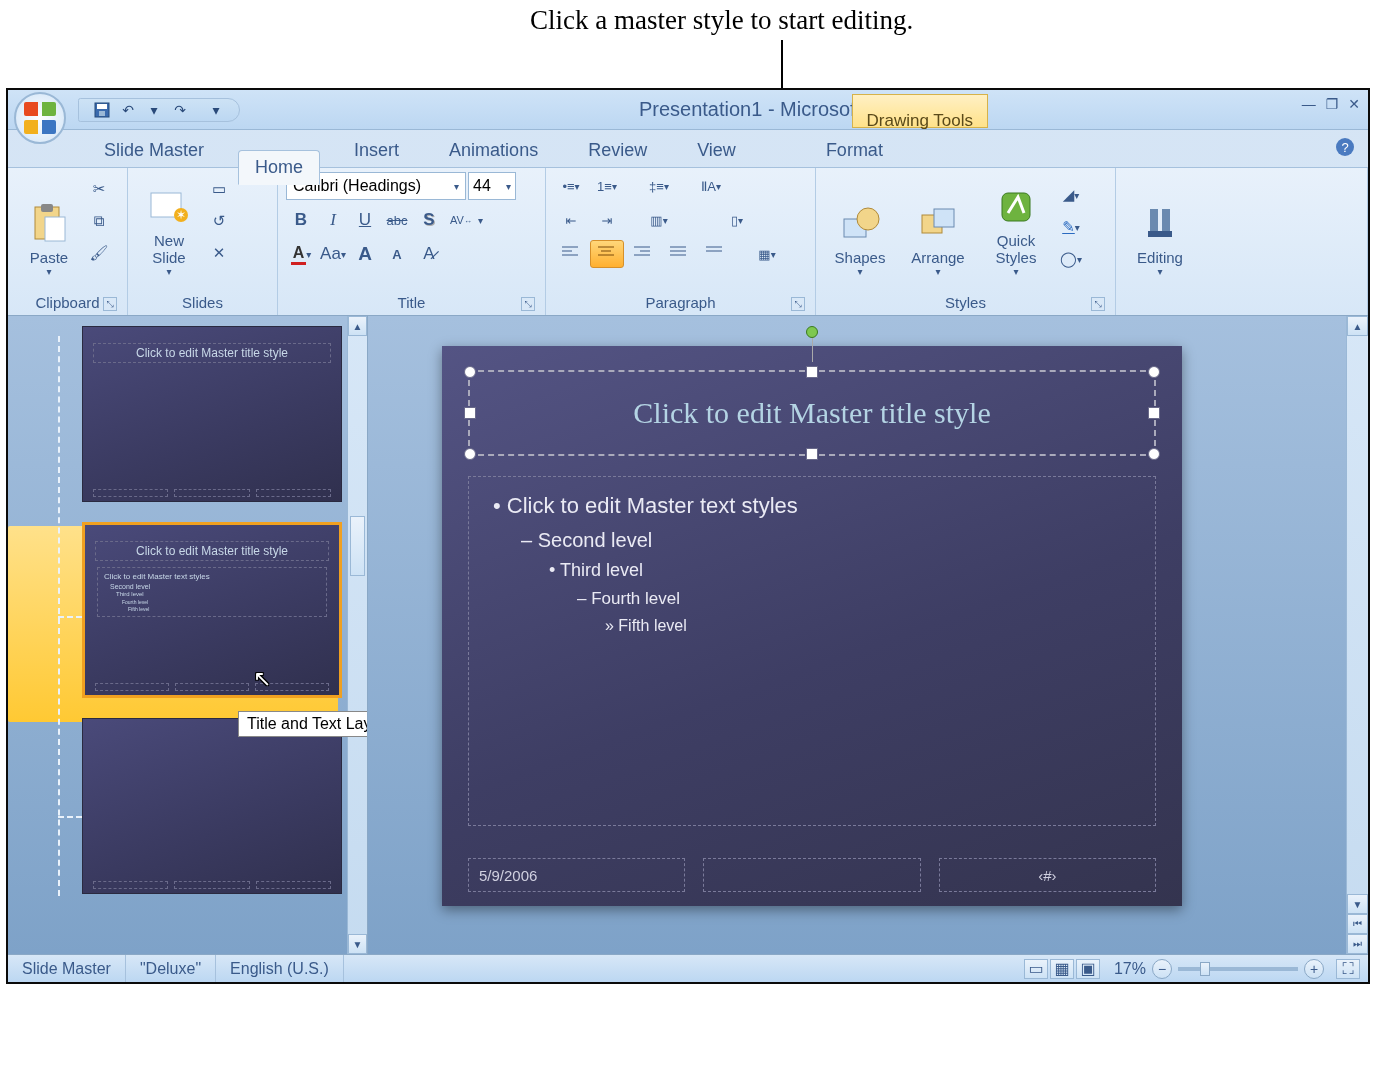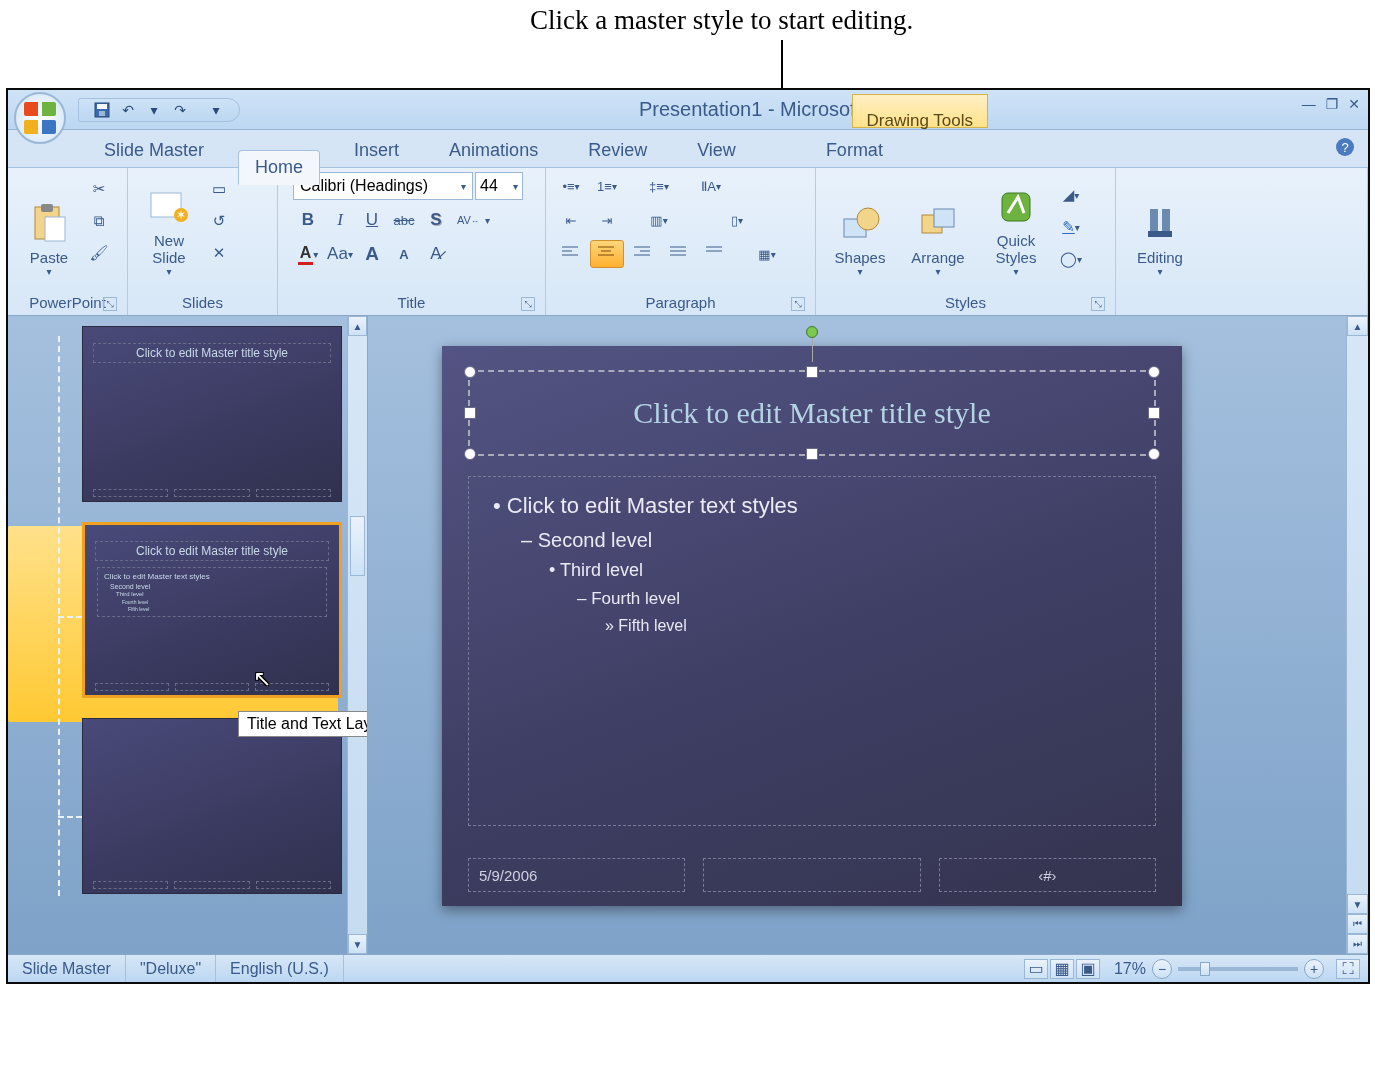--- a/index.html
+++ b/index.html
@@ -198,21 +198,21 @@
                 <span>✂</span>
               </div>
             <div class="small-btn">
                 <span>⧉</span>
               </div>
             <div class="small-btn">
                 <span>🖌</span>
               </div>
           </div>
         </div>
-        <div class="group-label"><span>PowerPoint</span><span class="group-launcher">⤡</span></div>
+        <div class="group-label"><span>Clipboard</span><span class="group-launcher">⤡</span></div>
       </div>
 
       <div class="group" style="width:150px">
         <div class="group-body">
           <div class="big-btn">
             <div class="ico">
               <svg width="40" height="36">
                   <rect x="2" y="4" width="30" height="24" fill="#fff" stroke="#9ab8d6"></rect>
                   <circle cx="32" cy="26" r="7" fill="#f2b01e"></circle>
                   <text x="32" y="30" font-size="12" text-anchor="middle" fill="#fff">✶</text>
@@ -231,21 +231,21 @@
               </div>
             <div class="small-btn">
                 <span>✕</span>
               </div>
           </div>
         </div>
         <div class="group-label">Slides</div>
       </div>
 
       <div class="group font-group" style="width:268px">
-        <div class="group-body" style="flex-direction:column; gap:2px;margin-left:7px;">
+        <div class="group-body" style="flex-direction:column; gap:2px;">
           <div class="row">
             <div class="font-name">
                 <span>Calibri (Headings)</span>
                 <span class="split-arrow">▾</span>
               </div>
             <div class="font-size">
                 <span>44</span>
                 <span class="split-arrow">▾</span>
               </div>
           </div>

